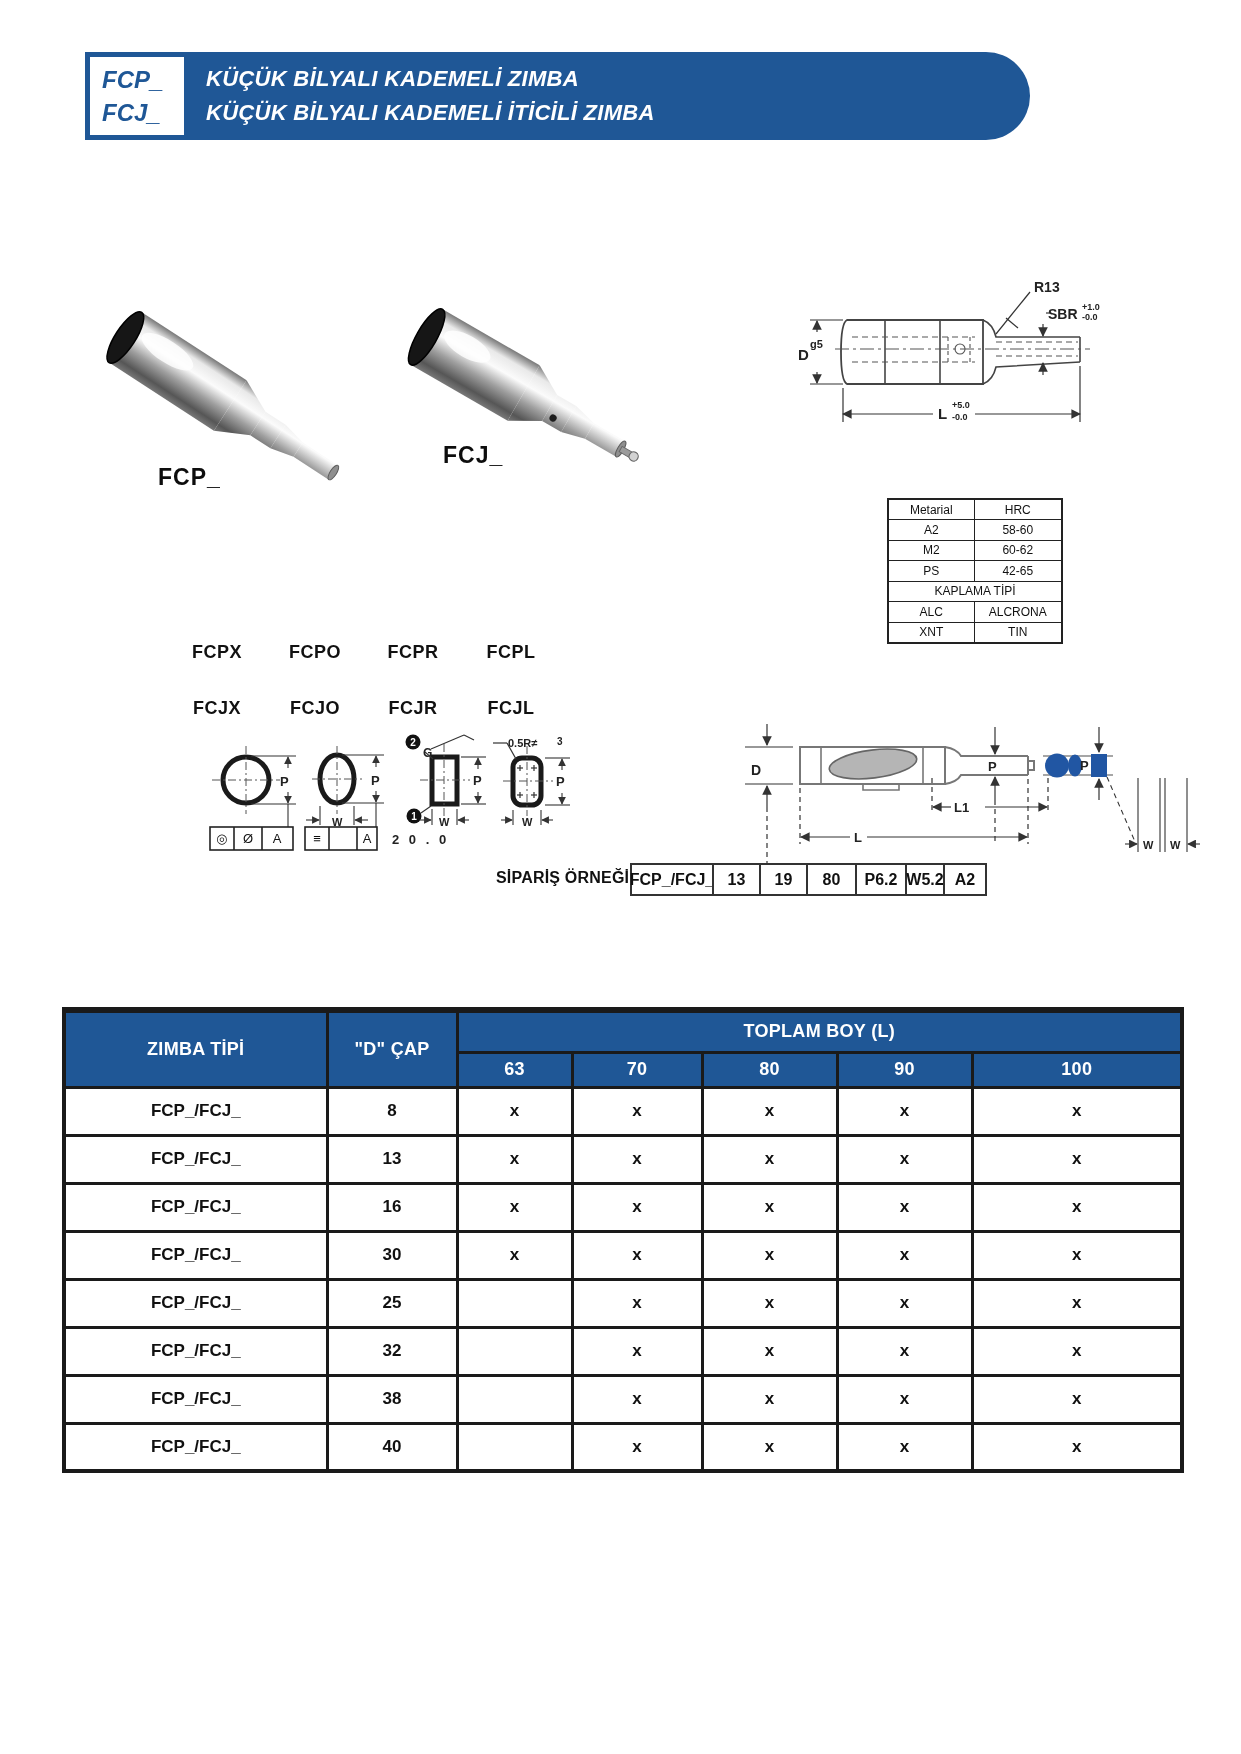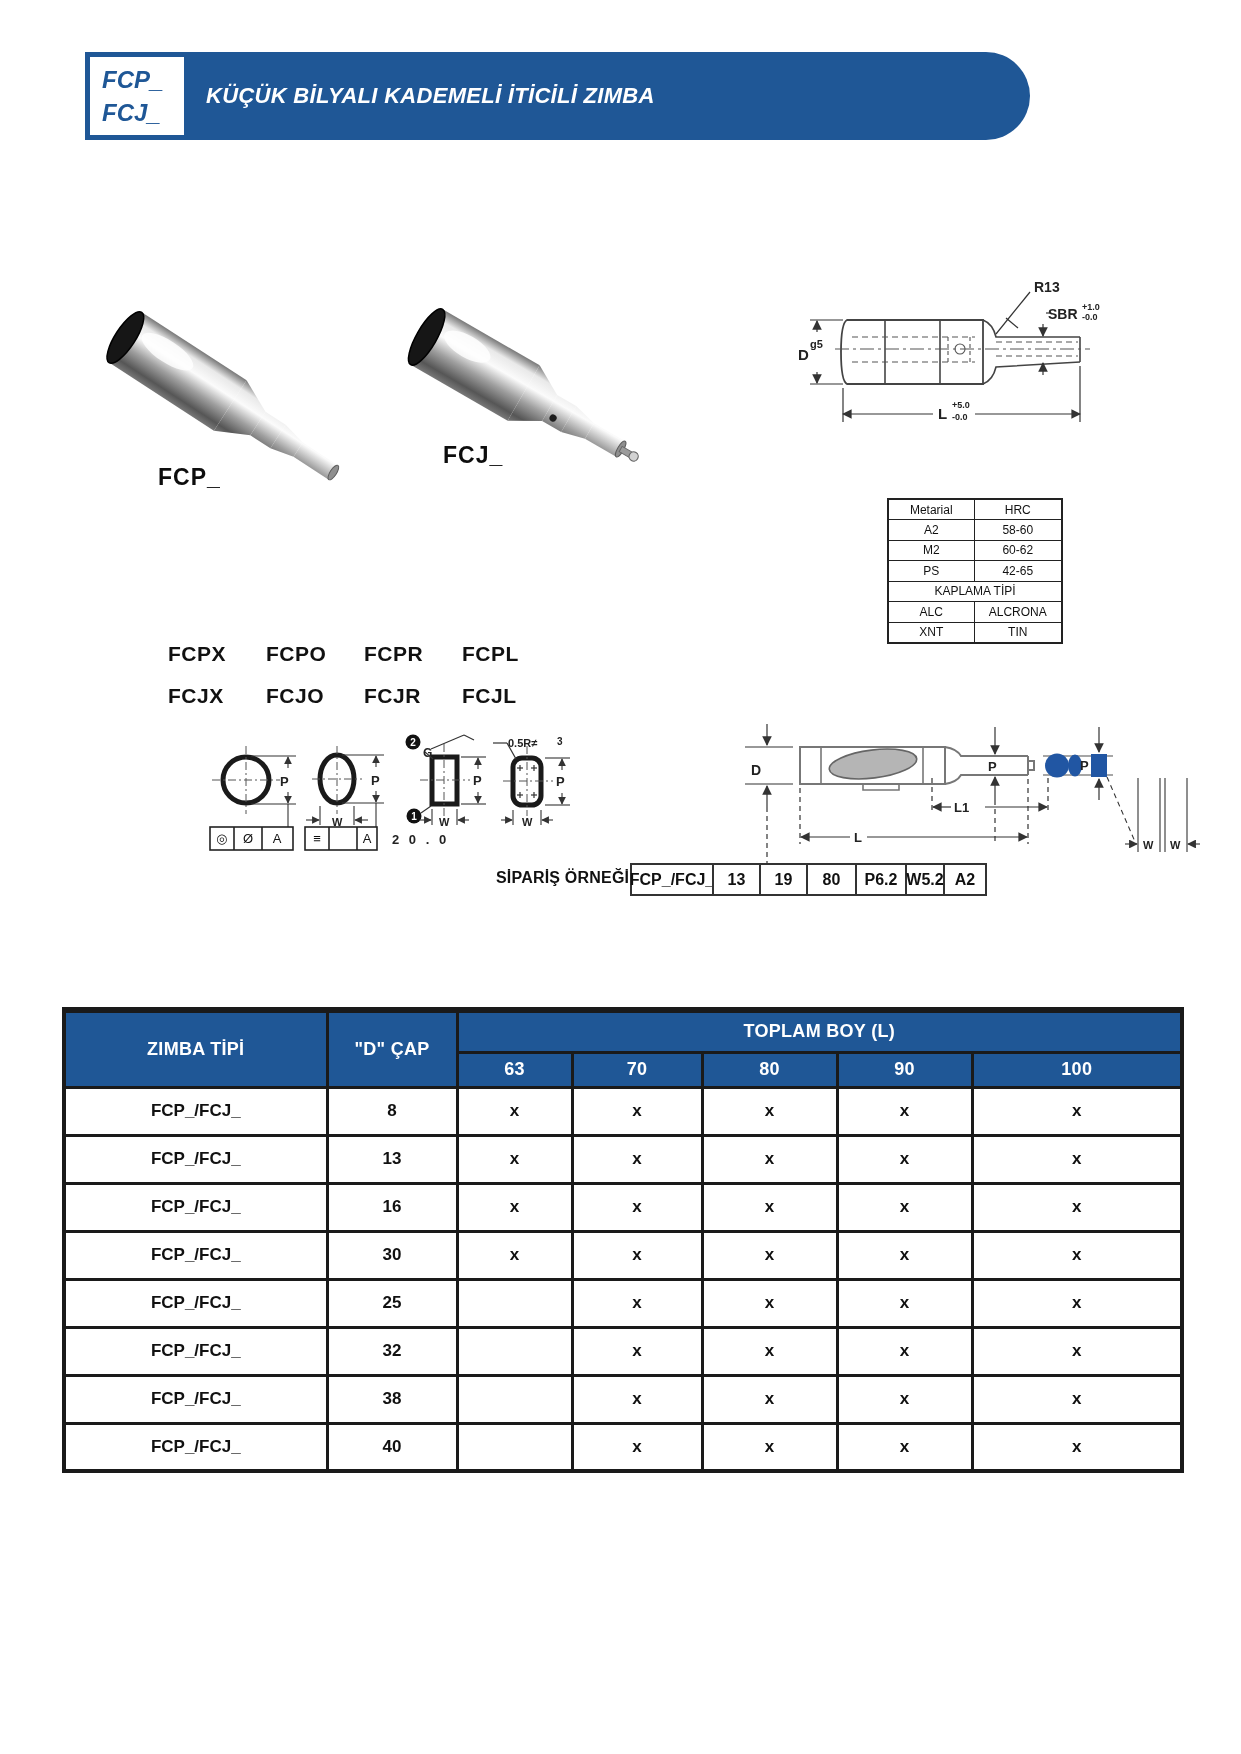--- a/index.html
+++ b/index.html
@@ -18,22 +18,22 @@
   .photo-label { font-size:23px; font-weight:bold; letter-spacing:1px; color:#0d0d0d; }
 
   
   .mat-table { left:887px; top:486px; width:176px; border-collapse:collapse; font-size:12px; }
   .mat-table td { border:1.5px solid #222; height:20.5px; text-align:center; padding:0 2px; white-space:nowrap; }
   .mat-table { border:2px solid #222; }
 
   
   .variants { left:168px; top:630px; width:392px; }
   .vrow { display:flex; }
-  .vrow + .vrow { margin-top:18px; }
-  .vcell { width:25%; font-size:21px; font-weight:bold; letter-spacing:.5px; }
+  .vrow + .vrow { margin-top:35px; }
+  .vcell { width:25%; text-align:center; font-size:18px; font-weight:bold; letter-spacing:.5px; }
 
   
   .order-label { left:496px; top:857px; width:130px; text-align:right; font-size:16px; font-weight:bold; letter-spacing:.2px; white-space:nowrap; }
   .order-row { left:630px; top:851px; display:flex; }
   .order-cell { border:2px solid #333; margin-left:-2px; height:33px; display:flex; align-items:center; justify-content:center; font-size:16px; font-weight:bold; background:#fff; }
   .order-cell:first-child { margin-left:0; }
 
   
   .main-table { left:62px; top:995px; width:1118px; border-collapse:collapse; table-layout:fixed; }
   .main-table td { border:3px solid #1a1a1a; text-align:center; vertical-align:middle; }
@@ -51,20 +51,21 @@
 <body>
 
 <div class="abs" style="left:0;top:12px;width:1241px;height:1754px;">
 
   <div class="abs banner">
     <div class="code-box">
       <div class="code">FCP_</div>
       <div class="code">FCJ_</div>
     </div>
     <div class="titles">
+      <div class="title">KÜÇÜK BİLYALI KADEMELİ ZIMBA</div>
       <div class="title">KÜÇÜK BİLYALI KADEMELİ İTİCİLİ ZIMBA</div>
     </div>
   </div>
 
   <svg class="abs" style="left:85px;top:272px;" width="280" height="205">
     <defs>
       <linearGradient id="mA" gradientUnits="userSpaceOnUse" x1="0" y1="-31" x2="0" y2="31">
         <stop offset="0" stop-color="#6e6e6e"></stop>
           <stop offset="0.18" stop-color="#e9e9e9"></stop>
         <stop offset="0.38" stop-color="#fbfbfb"></stop>

